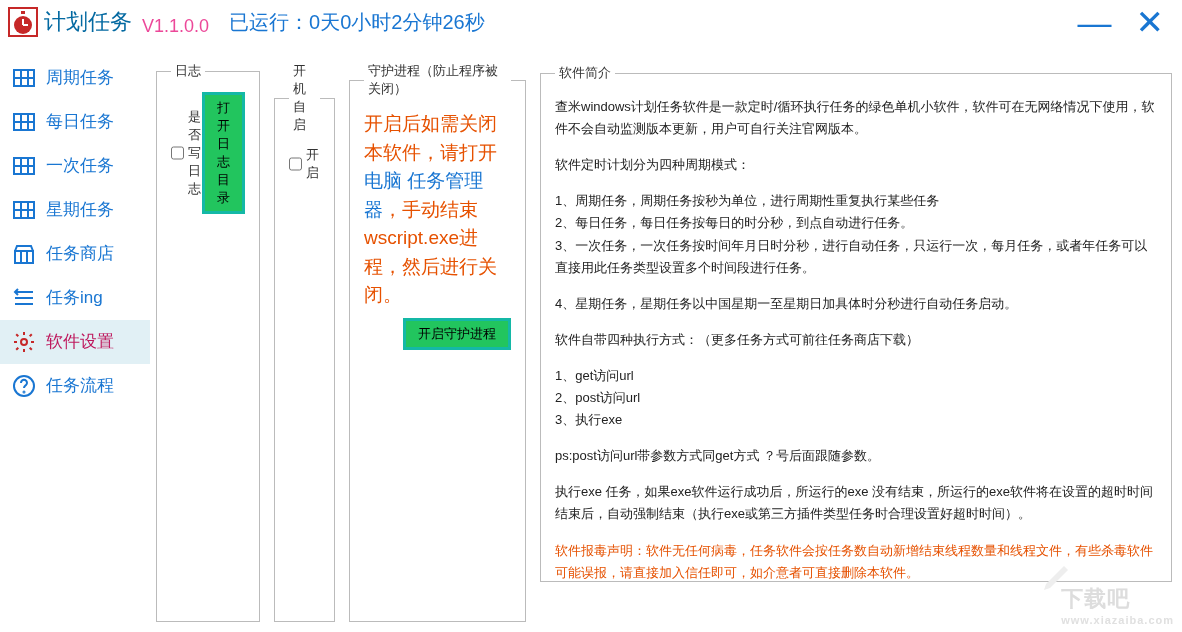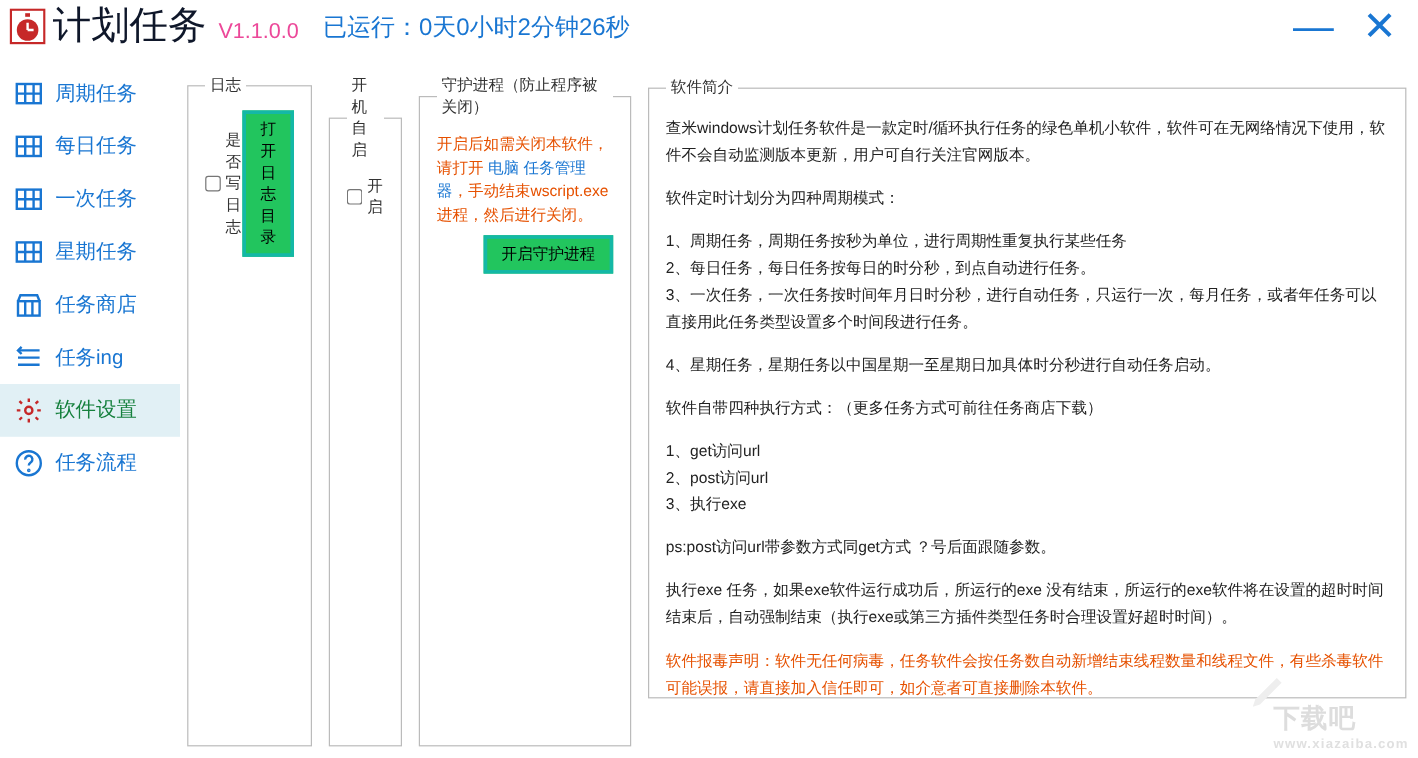--- a/index.html
+++ b/index.html
@@ -1,44 +1,44 @@
 <!DOCTYPE html>
 <html><head>
 <meta charset="utf-8">
 <style>
 * { box-sizing: border-box; margin: 0; padding: 0; }
 body { font-family: "Microsoft YaHei", SimSun, sans-serif; background: #fff; width: 1182px; height: 632px; overflow: hidden; position: relative; }
 
 .titlebar { display: flex; align-items: center; height: 44px; padding: 0 8px; }
 .app-icon { width: 30px; height: 30px; margin-right: 6px; }
-.app-title { color: #0f172a; font-size: 32px; font-weight: 400; margin-right: 10px; }
+.app-title { color: #0369a1; font-size: 22px; font-weight: 400; margin-right: 10px; }
 .version { color: #ec4899; font-size: 18px; margin-right: 20px; position: relative; top: 4px; }
 .runtime { color: #1976d2; font-size: 20px; }
 .win-controls { margin-left: auto; display: flex; gap: 24px; padding-right: 10px; }
 .win-btn { color: #1976d2; font-size: 34px; font-weight: 300; cursor: pointer; line-height: 1; }
 
 .body { display: flex; height: calc(100% - 44px); }
 .sidebar { width: 150px; padding: 12px 0; }
 .nav-item { display: flex; padding: 10px 12px; cursor: pointer; color: #1976d2; font-size: 17px; }
-.nav-item.active { background: #e1f0f5; color: #15803d; }
+.nav-item.active { background: #e1f0f5; color: #be185d; }
 .nav-icon { width: 24px; height: 24px; margin-right: 10px; display: flex; align-items: center; justify-content: center; }
 .nav-icon svg { width: 24px; height: 24px; }
 
 .main { flex: 1; padding: 18px 10px 10px 6px; display: flex; gap: 14px; }
 .col-left { width: 370px; display: flex; gap: 14px; }
 .col-right { flex: 1; }
 
 fieldset { border: 1px solid #bbb; padding: 12px 14px 14px; font-size: 13px; position: relative; }
 legend { padding: 0 4px; font-size: 13px; color: #333; }
 .fs-row { display: flex; align-items: center; justify-content: space-between; }
 label.chk { display: inline-flex; align-items: center; gap: 4px; color: #333; }
 input[type=checkbox] { width: 14px; height: 14px; }
 button.win { background: #22c55e; border: 3px solid #14b8a6; padding: 4px 12px; font-size: 13px; cursor: pointer; font-family: inherit; }
 
-.warn { color: #e65100; font-size: 13px; line-height: 1.5; }
+.warn { color: #e65100; font-size: 19px; line-height: 1.5; }
 .warn .blue { color: #1976d2; }
 .intro { font-size: 13px; line-height: 1.7; color: #222; }
 .intro fieldset { height: 520px; overflow: auto; }
 .intro p { margin-bottom: 14px; }
 .intro .list { margin-bottom: 14px; }
 .intro .disclaimer { color: #e65100; }
 
 .watermark { position: absolute; right: 8px; bottom: 6px; color: #ddd; font-size: 22px; font-weight: bold; pointer-events: none; letter-spacing: 1px; }
 .watermark .sub { font-size: 11px; display: block; text-align: right; color: #e0e0e0; }
 .brush-icon { position: absolute; right: 110px; bottom: 30px; color: #eee; pointer-events: none; }

